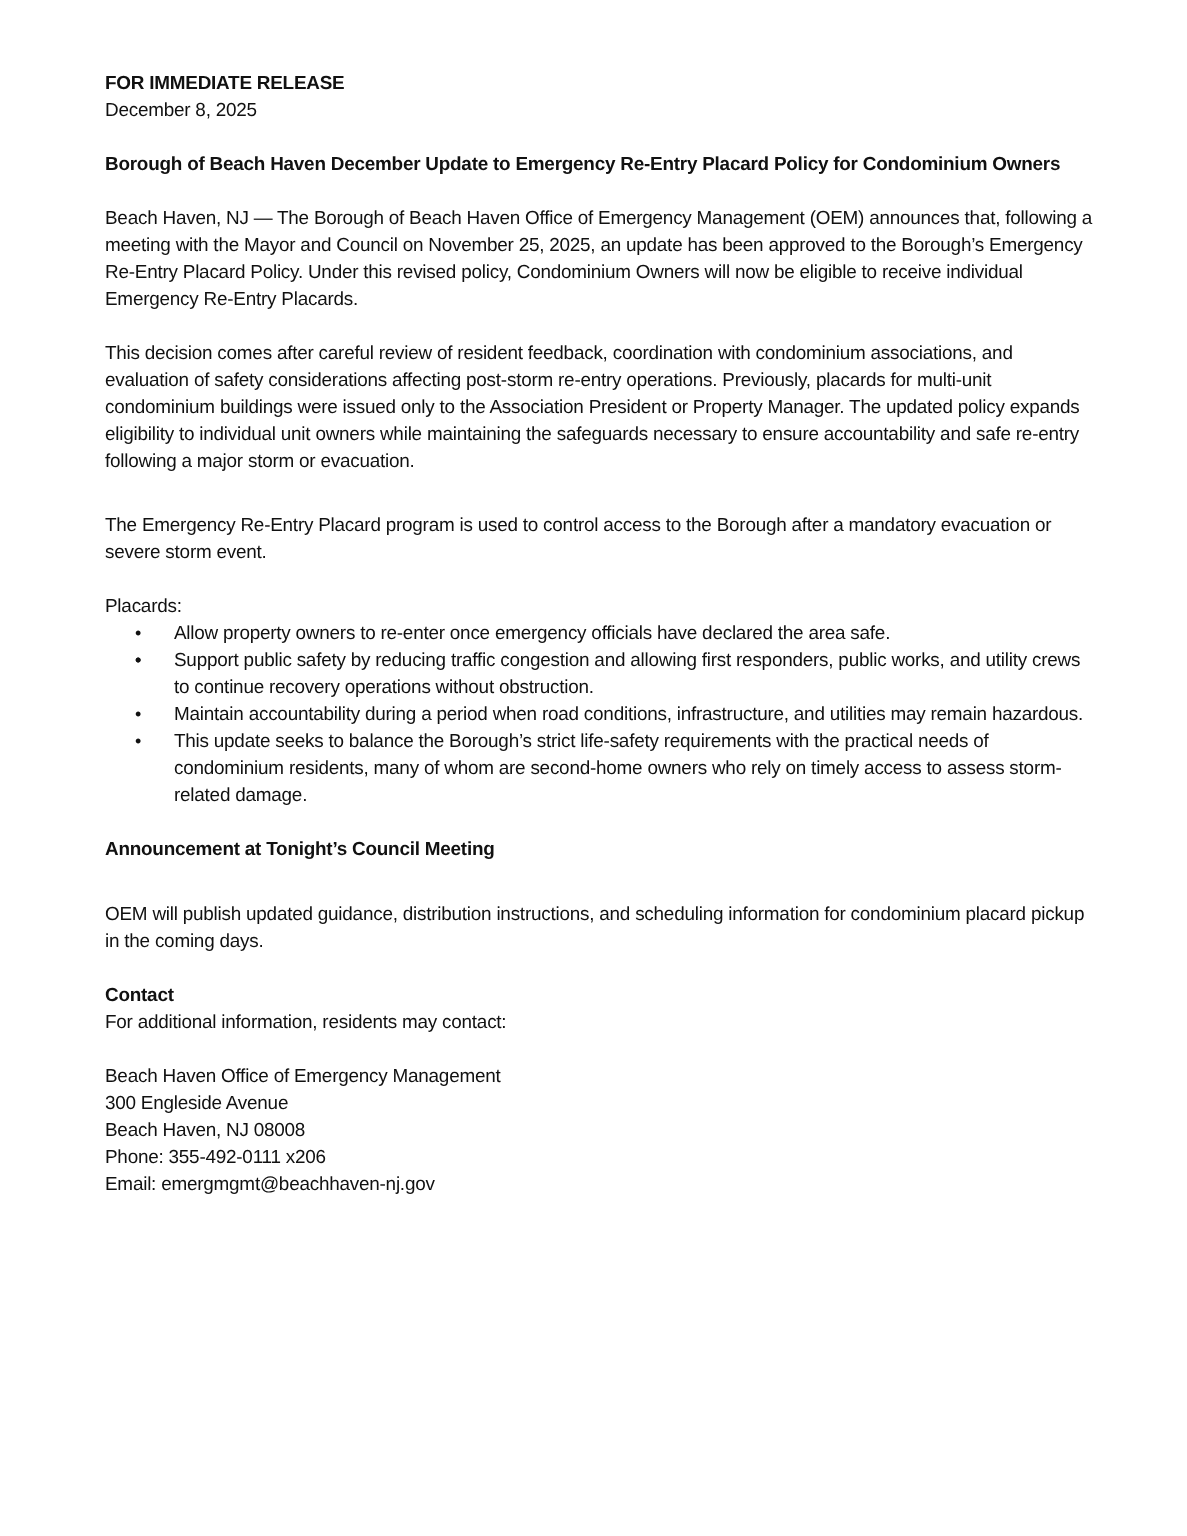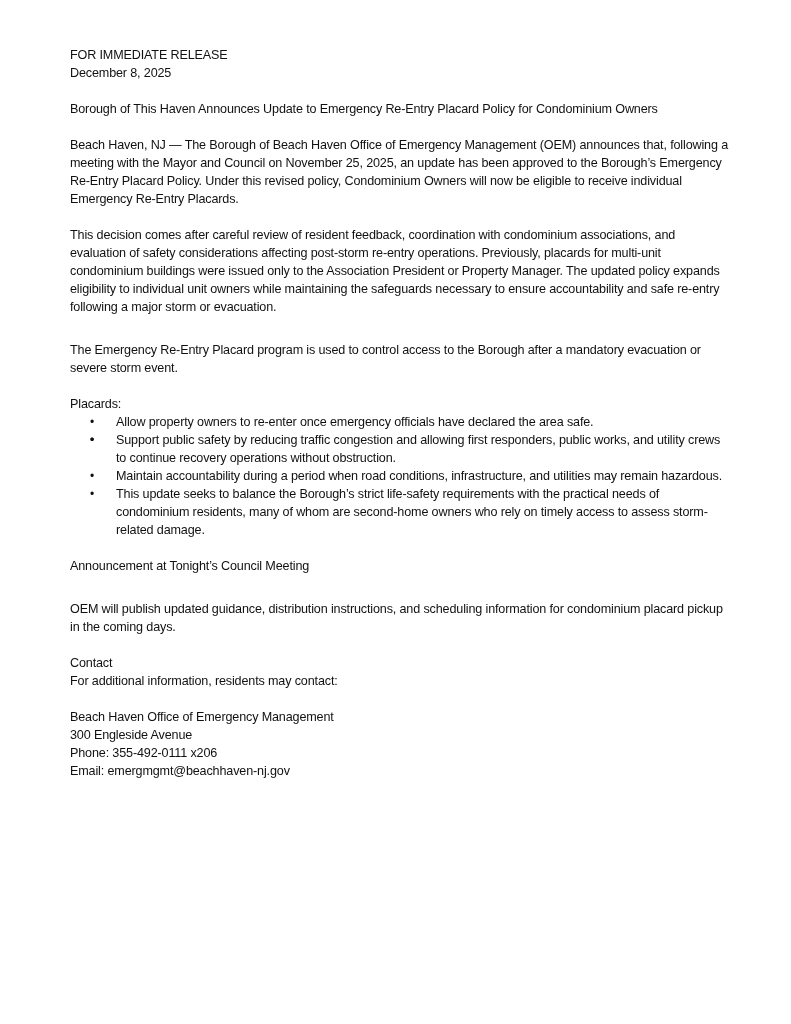--- a/index.html
+++ b/index.html
@@ -6,42 +6,42 @@
     body {
       width: 791px; height: 1024px; position: relative; overflow: hidden;
       font-family: "Liberation Sans", sans-serif;
       color: #111111;
     }
     .page {
       position: absolute; left: 70px; top: 46px; width: 660px;
       font-size: 12.6px; line-height: 18px;
       letter-spacing: -0.15px;
     }
-    .bold { font-weight: normal; }
+    .bold { font-weight: bold; }
     p { margin: 0; }
     .gap { height: 18px; }
     .gap-sm { height: 7px; }
     ul.bullets {
       margin: 0; padding: 0; list-style: none;
     }
     ul.bullets li {
       position: relative; padding-left: 46px;
     }
     ul.bullets li .bullet {
       position: absolute; left: 20px; top: 0; font-size: 12px;
     }
   </style>
 </head>
 <body>
 
 <div class="page">
   <p class="bold">FOR IMMEDIATE RELEASE</p>
   <p>December 8, 2025</p>
   <div class="gap"></div>
-  <p class="bold">Borough of This Haven Announces Update to Emergency Re-Entry Placard Policy for Condominium Owners</p>
+  <p class="bold">Borough of Beach Haven December Update to Emergency Re-Entry Placard Policy for Condominium Owners</p>
   <div class="gap"></div>
   <p>Beach Haven, NJ — The Borough of Beach Haven Office of Emergency Management (OEM) announces that, following a meeting with the Mayor and Council on November 25, 2025, an update has been approved to the Borough’s Emergency Re-Entry Placard Policy. Under this revised policy, Condominium Owners will now be eligible to receive individual Emergency Re-Entry Placards.</p>
   <div class="gap"></div>
   <p>This decision comes after careful review of resident feedback, coordination with condominium associations, and evaluation of safety considerations affecting post-storm re-entry operations. Previously, placards for multi-unit condominium buildings were issued only to the Association President or Property Manager. The updated policy expands eligibility to individual unit owners while maintaining the safeguards necessary to ensure accountability and safe re-entry following a major storm or evacuation.</p>
   <div class="gap"></div>
 
   <div class="gap-sm"></div>
   <p>The Emergency Re-Entry Placard program is used to control access to the Borough after a mandatory evacuation or severe storm event.</p>
   <div class="gap"></div>
   <p>Placards:</p>
@@ -58,15 +58,16 @@
   <div class="gap-sm"></div>
   <div class="gap"></div>
   <p>OEM will publish updated guidance, distribution instructions, and scheduling information for condominium placard pickup in the coming days.</p>
   <div class="gap"></div>
 
   <p class="bold">Contact</p>
   <p>For additional information, residents may contact:</p>
   <div class="gap"></div>
   <p>Beach Haven Office of Emergency Management</p>
   <p>300 Engleside Avenue</p>
+  <p>Beach Haven, NJ 08008</p>
   <p>Phone: 355-492-0111 x206</p>
   <p>Email: emergmgmt@beachhaven-nj.gov</p>
 </div>
 
 </body></html>

